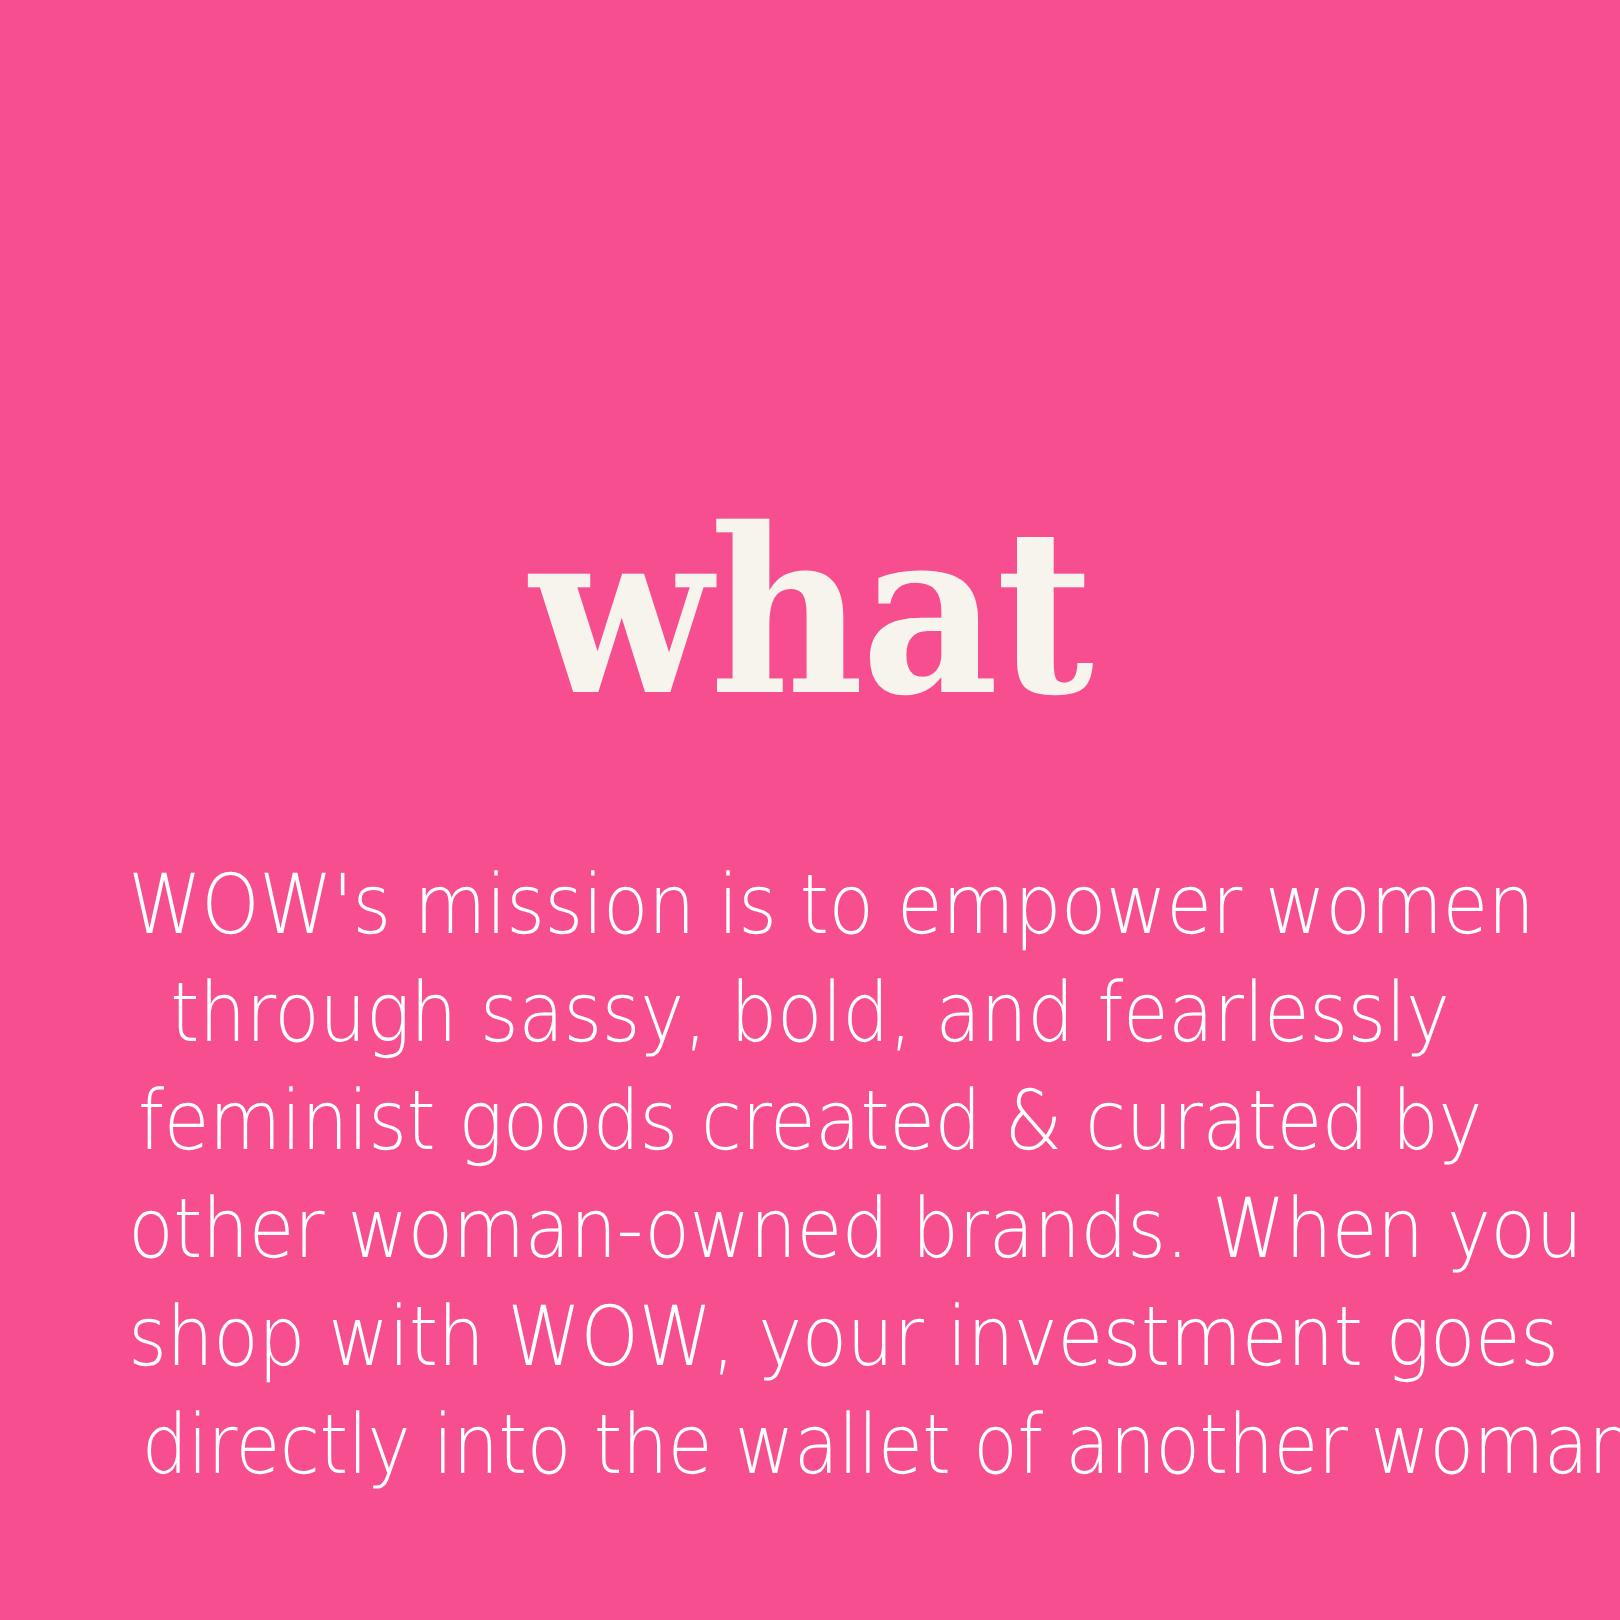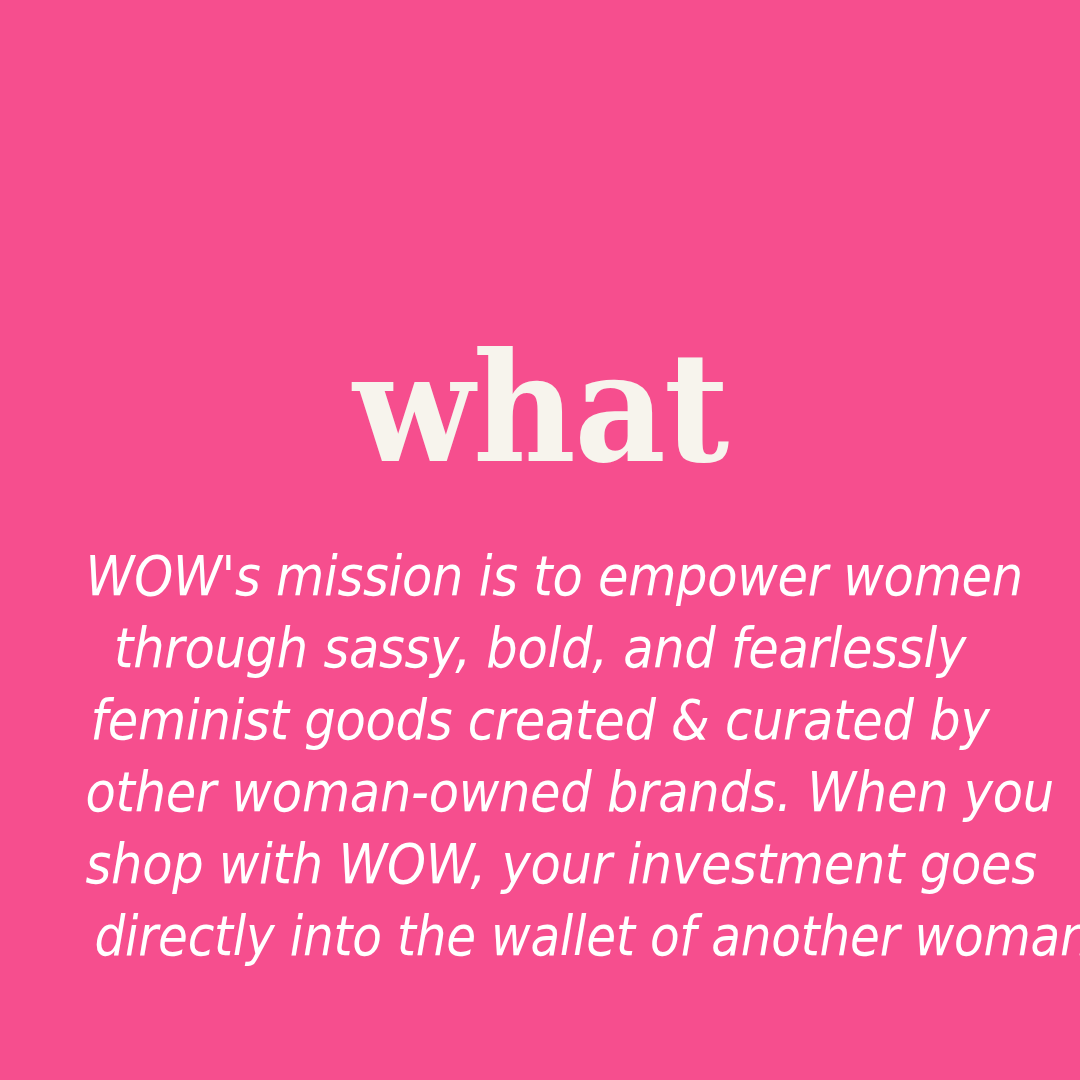--- a/index.html
+++ b/index.html
@@ -53,24 +53,23 @@
     transform-origin: 50% 100%;
     position: relative;
     top: 4px;
     white-space: nowrap;
   }
 
   
   #body-block {
     position: absolute;
     left: 50%;
-    top: 540px;
+    top: 567px;
     width: 1010px;
     margin-left: -505px;
-    font-style: italic;
   }
 
   .body-line {
     display: block;
     margin: 0;
     padding: 0;
     text-align: center;
     color: #ffffff;
     font-family: "DejaVu Sans", "Liberation Sans", sans-serif;
     font-weight: 300;

